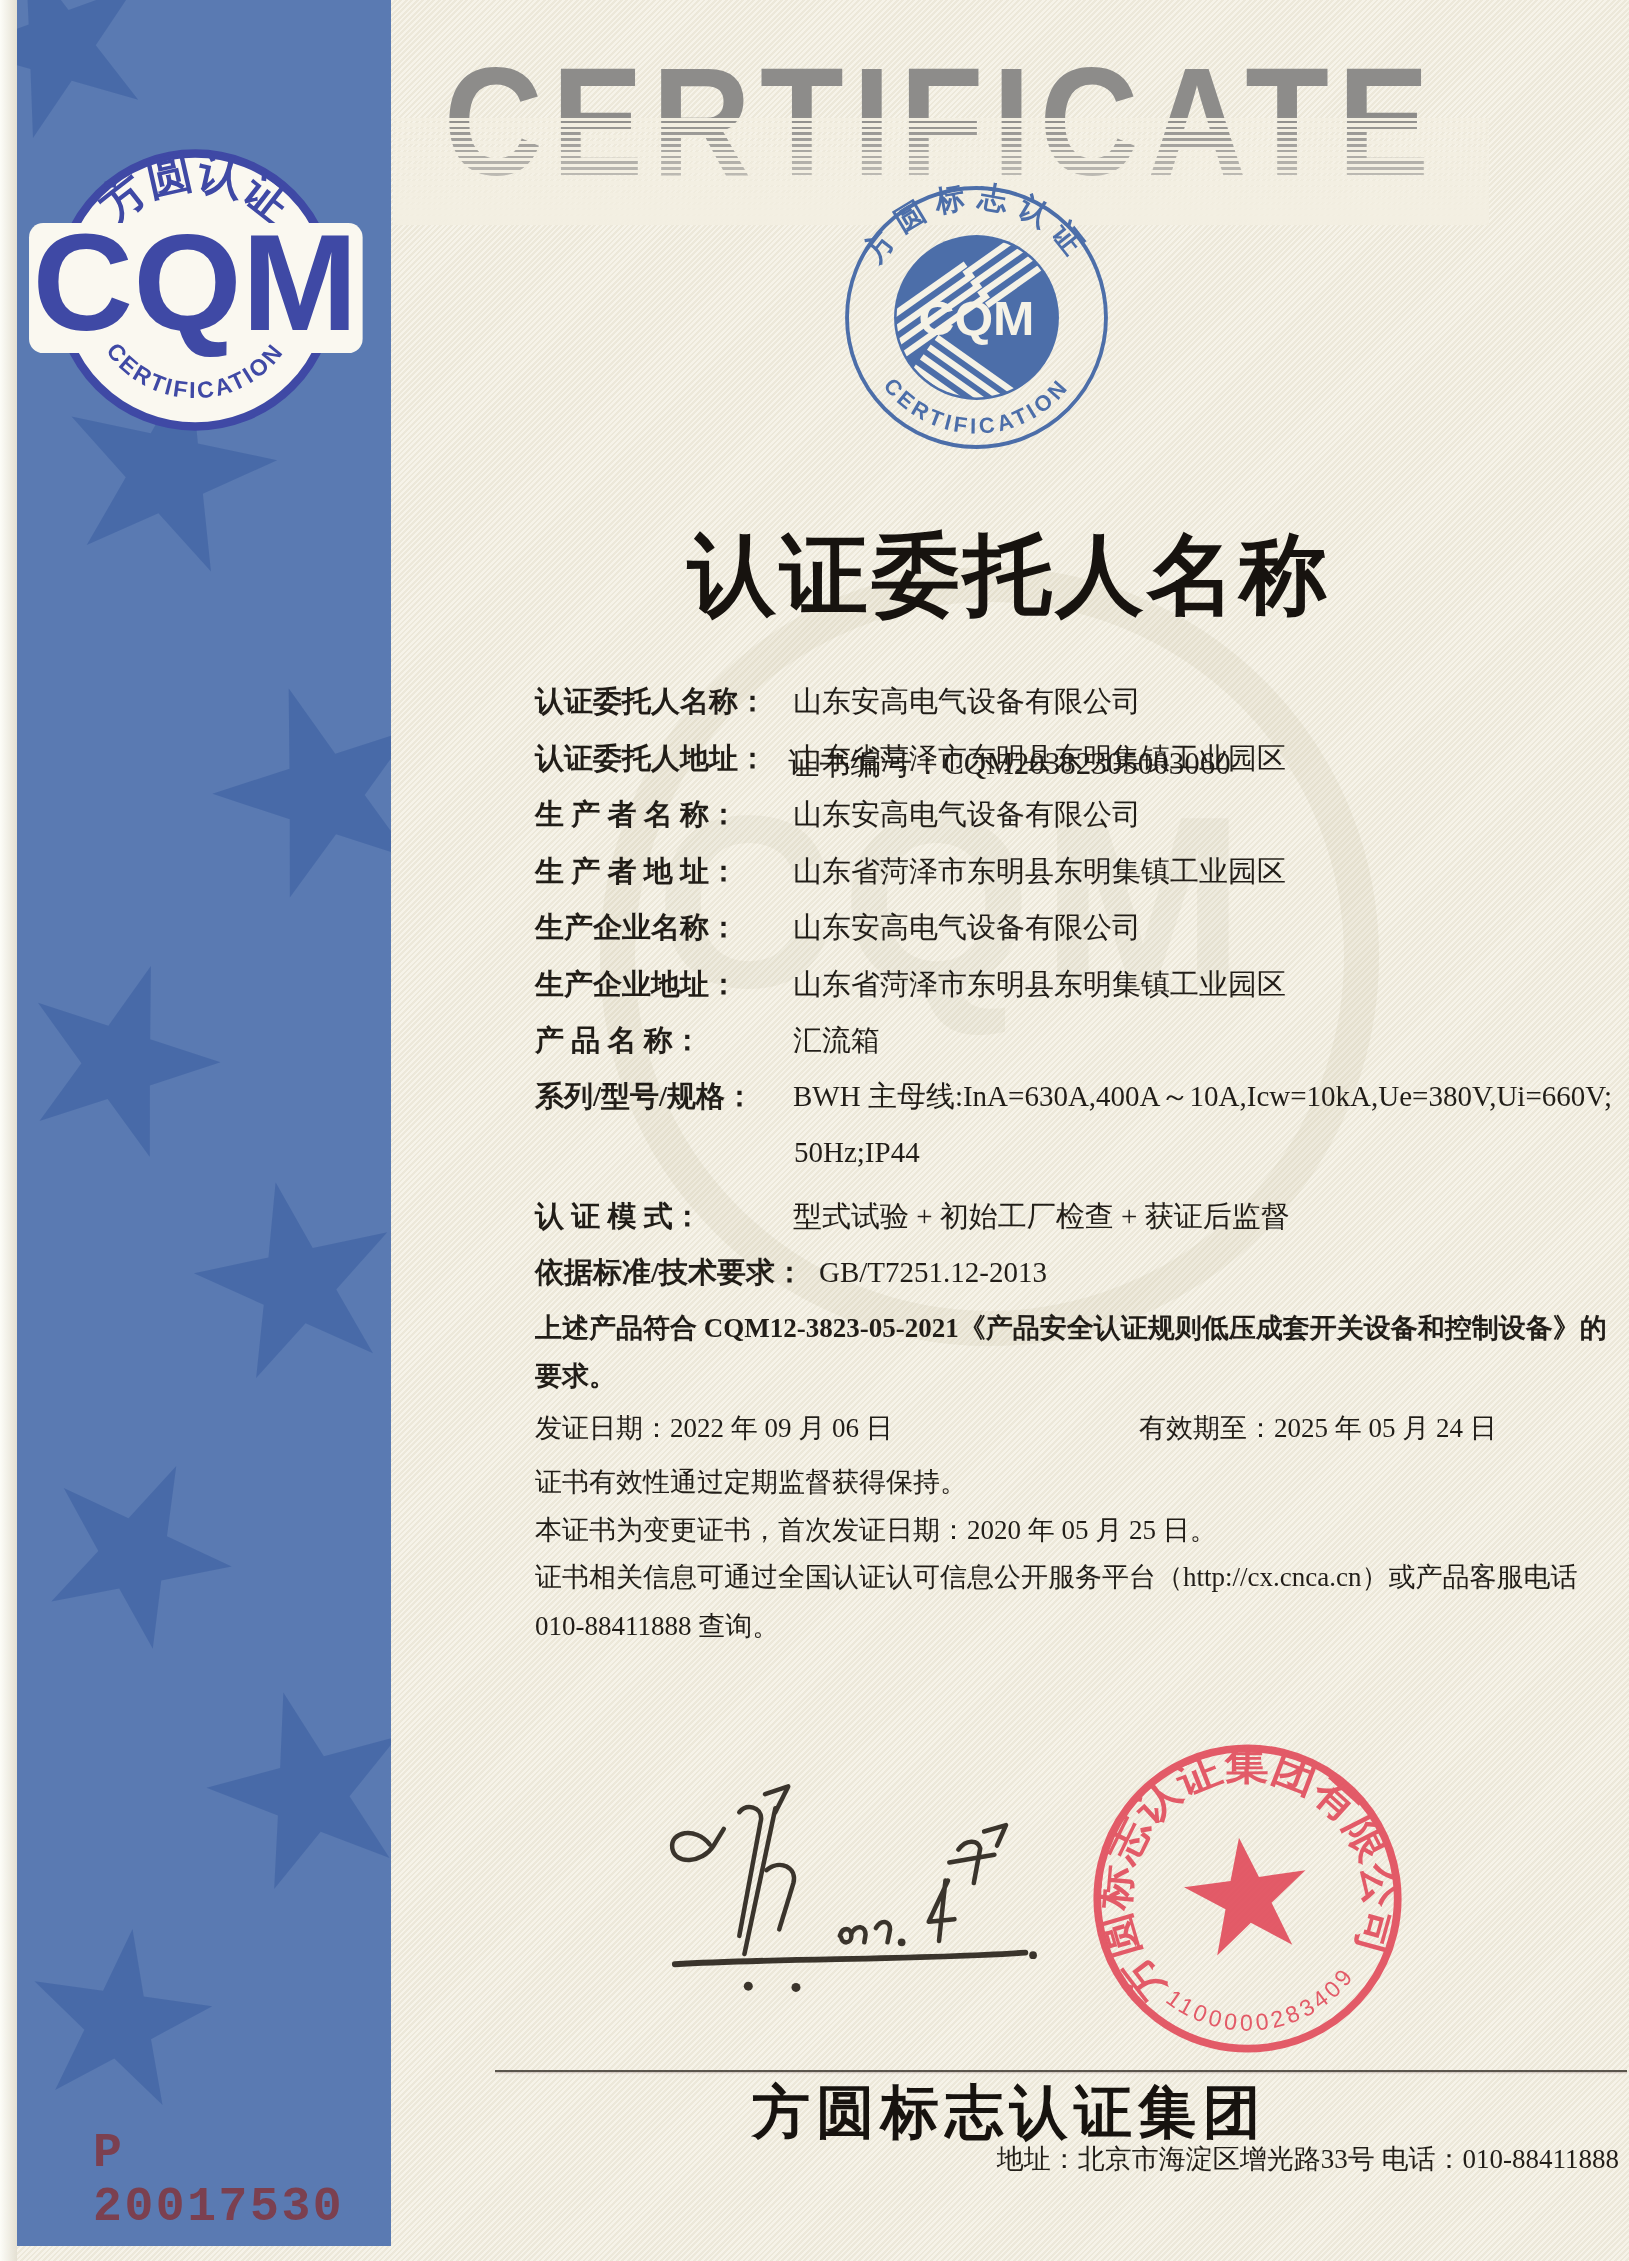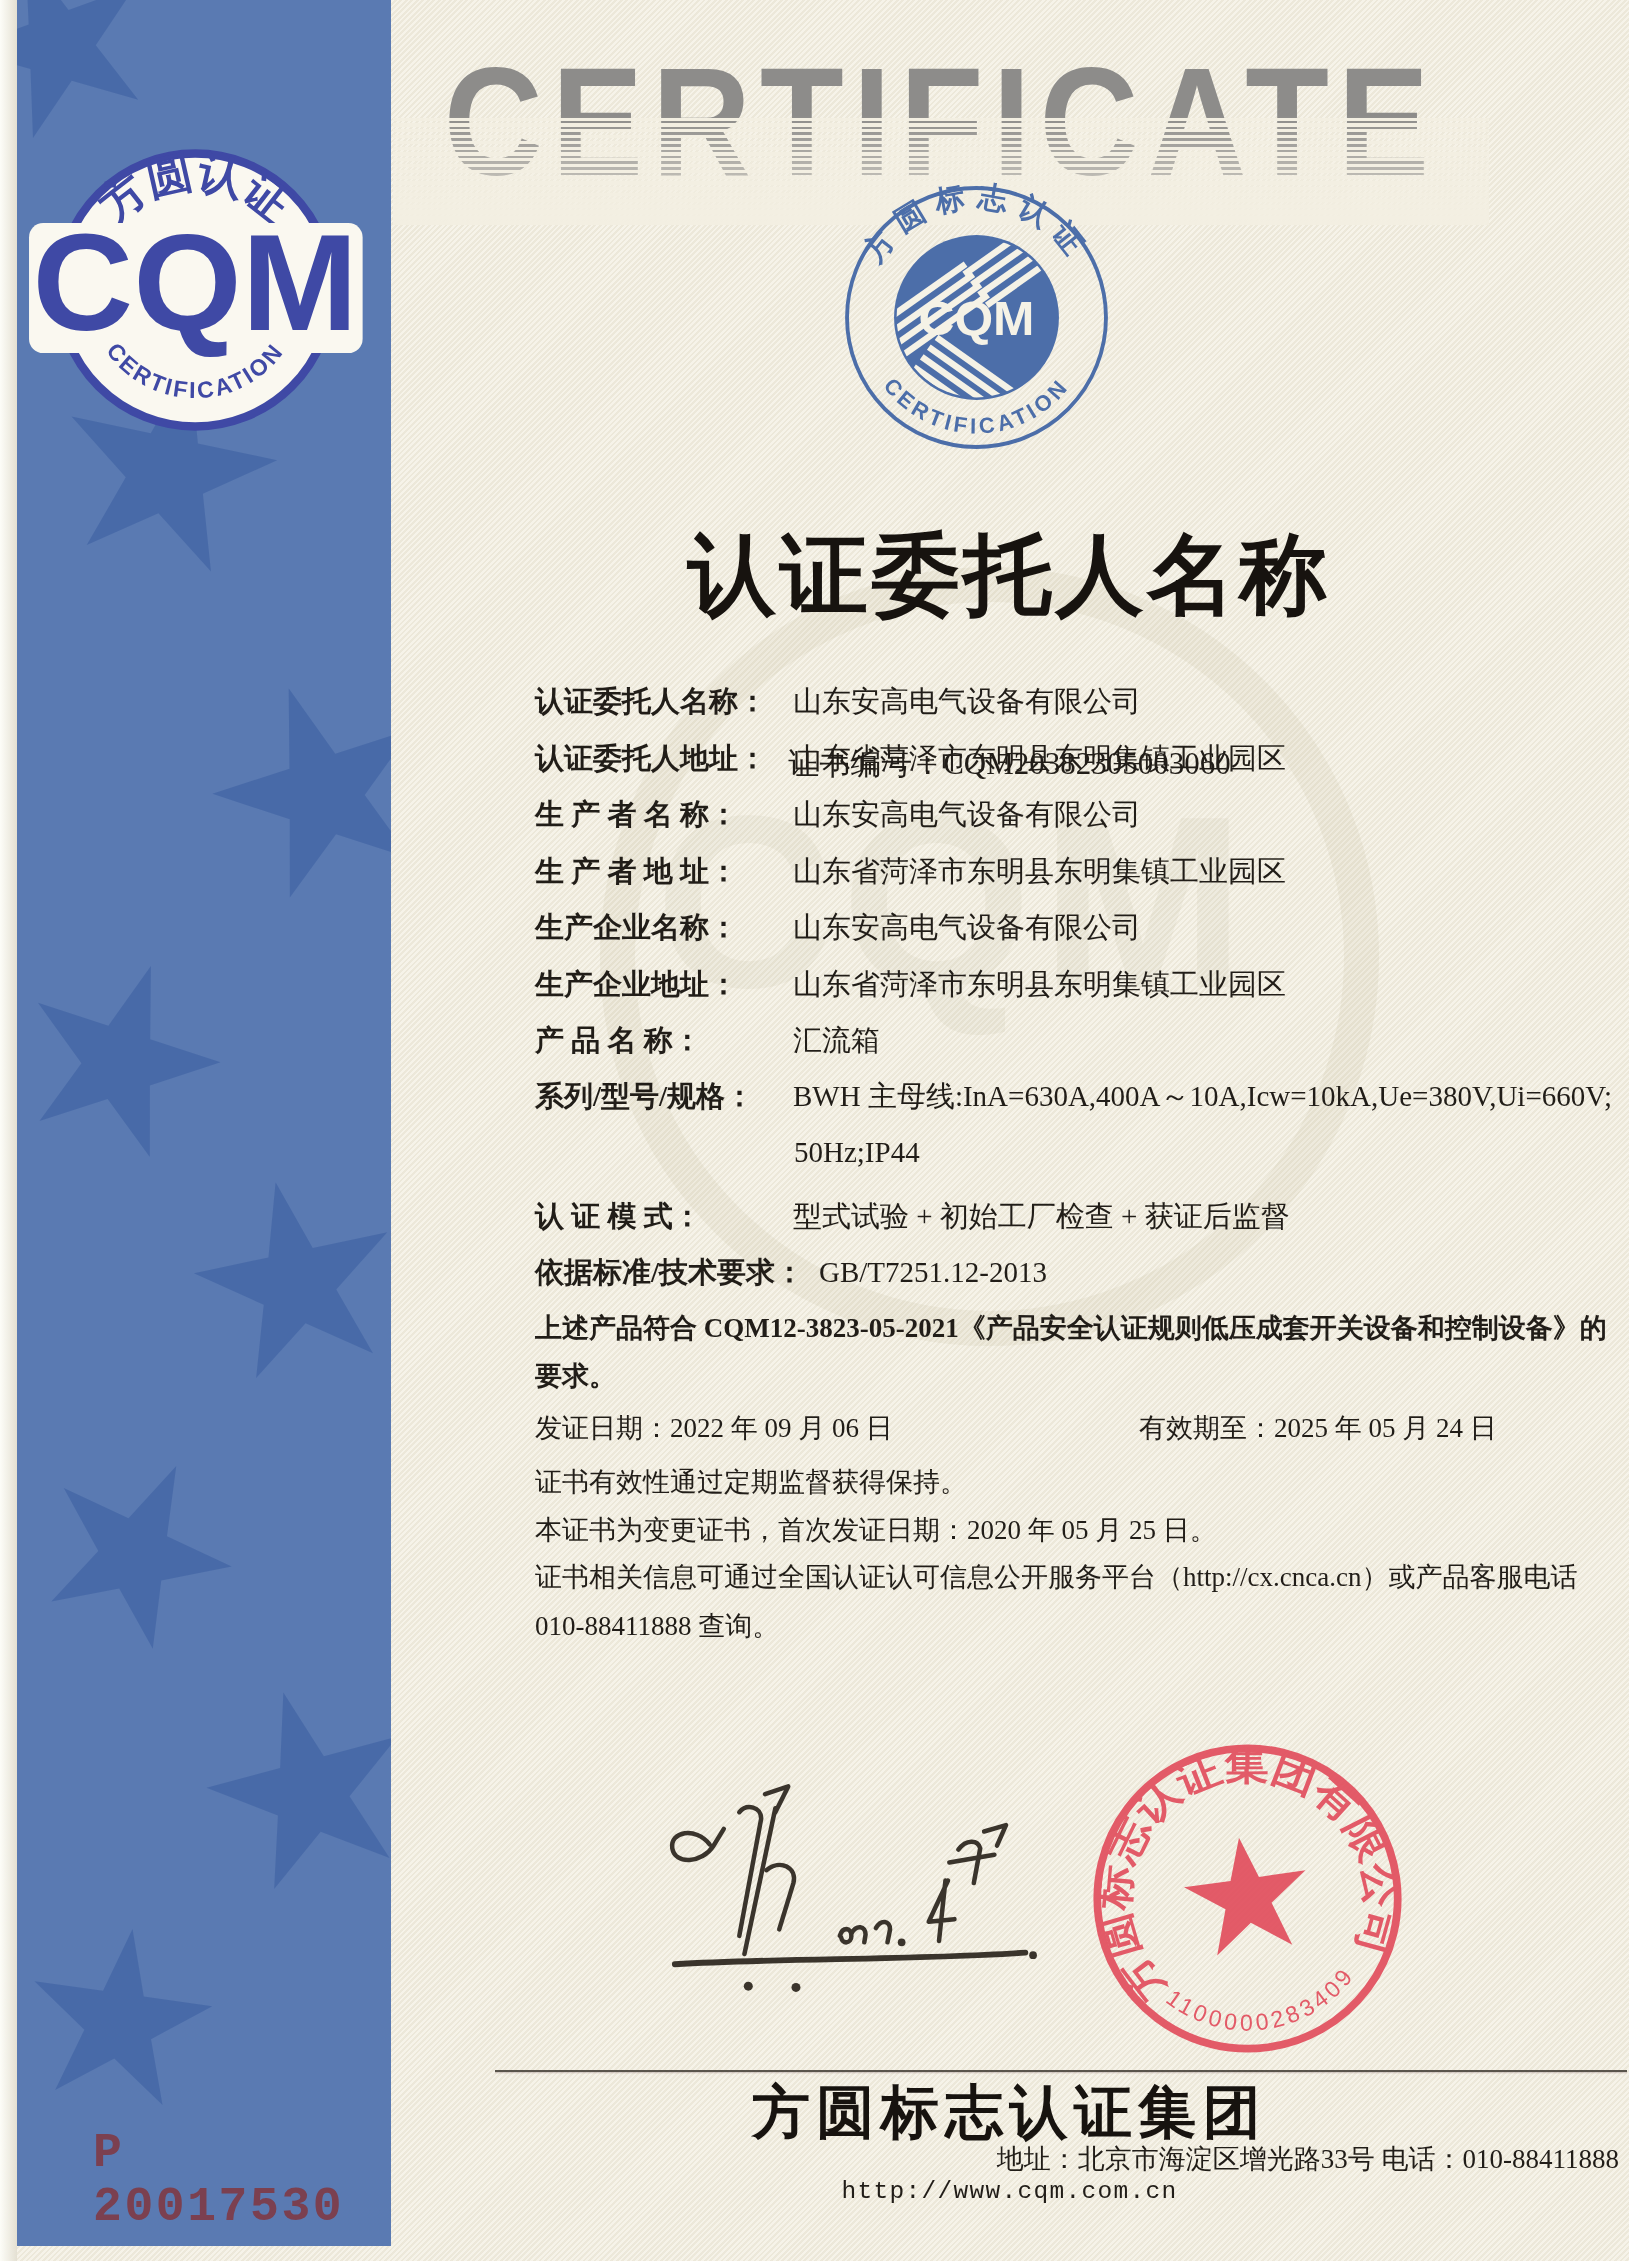--- a/index.html
+++ b/index.html
@@ -178,15 +178,14 @@
       <path id="st-bot" d="M75,280 A205,205 0 0 0 485,280" fill="none"></path>
       <text font-size="36" letter-spacing="6" fill="#e2505f">
         <textPath href="#st-bot" startOffset="50%" text-anchor="middle">1100000283409</textPath>
       </text>
     </g>
   </svg>
 
   <div id="footer-line" class="abs"></div>
   <div id="footer-org" class="abs">方圆标志认证集团</div>
   <div id="footer-contact" class="abs">地址：北京市海淀区增光路33号    电话：010-88411888</div>
-  <div id="footer-web" class="abs">http://www.cqm.com.cn</div>
 </div>
 
 
 </body></html>

